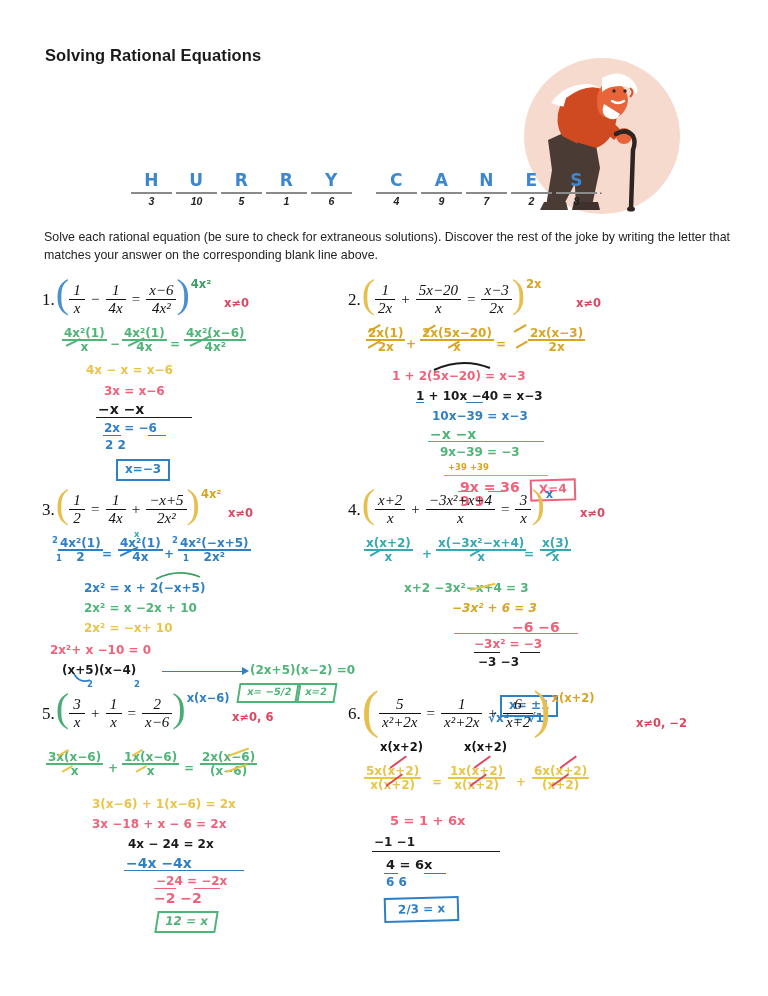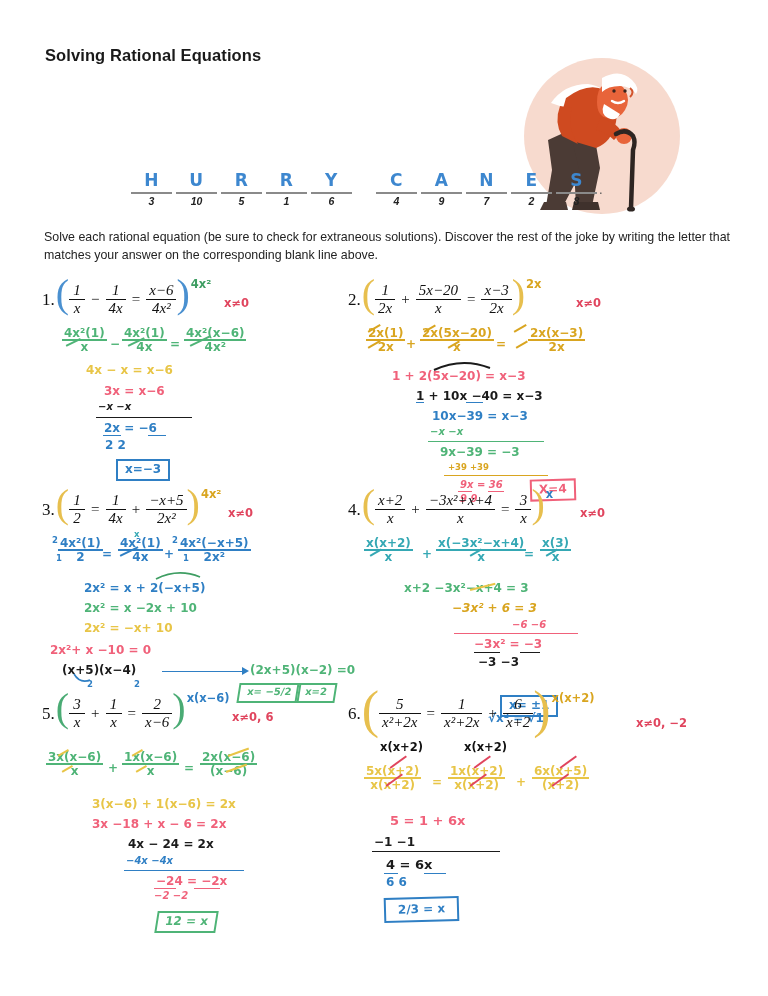--- a/index.html
+++ b/index.html
@@ -124,21 +124,21 @@
     font-weight:700; font-size:12px; line-height:1.25;
   }
   .hw{ position:absolute; white-space:nowrap; }
   .c-green { color:#4fb477; }
   .c-yellow{ color:#e8c547; }
   .c-gold  { color:#d9a520; }
   .c-pink  { color:#f0617a; }
   .c-blue  { color:#2f7fc4; }
   .c-teal  { color:#35a8b4; }
   .c-black { color:#1b1b1b; }
-  .sm{ font-size:10px;font-style:italic; }
+  .sm{ font-size:14px; }
   .xs{ font-size:8.5px; }
 
   
   .hf{ display:inline-flex; flex-direction:column; align-items:center; vertical-align:middle; line-height:1.05; }
   .hf .n{ padding:0 2px; }
   .hf .b{ height:1.4px; width:100%; min-width:14px; background:currentColor; }
   .hf .d{ padding:0 2px; }
 
   
   .rule-h{ position:absolute; height:1.6px; }
@@ -688,21 +688,21 @@
     <span class="hw c-yellow" style="left:100px; top:4px;">
       <span class="hf">
           <span class="n">1x(x+2)</span>
           <span class="b"></span>
           <span class="d">x(x+2)</span>
         </span>
     </span>
     <span class="hw c-yellow" style="left:168px; top:14px;">+</span>
     <span class="hw c-yellow" style="left:184px; top:4px;">
       <span class="hf">
-          <span class="n">6x(x+5)</span>
+          <span class="n">6x(x+2)</span>
           <span class="b"></span>
           <span class="d">(x+2)</span>
         </span>
     </span>
     <span class="strike" style="left:42px; top:6px; width:20px; background:#e0455e; transform:rotate(-36deg);"></span>
     <span class="strike" style="left:38px; top:24px; width:20px; background:#e0455e; transform:rotate(-36deg);"></span>
     <span class="strike" style="left:126px; top:6px; width:20px; background:#e0455e; transform:rotate(-36deg);"></span>
     <span class="strike" style="left:122px; top:24px; width:20px; background:#e0455e; transform:rotate(-36deg);"></span>
     <span class="strike" style="left:212px; top:6px; width:20px; background:#e0455e; transform:rotate(-36deg);"></span>
     <span class="strike" style="left:204px; top:24px; width:20px; background:#e0455e; transform:rotate(-36deg);"></span>

